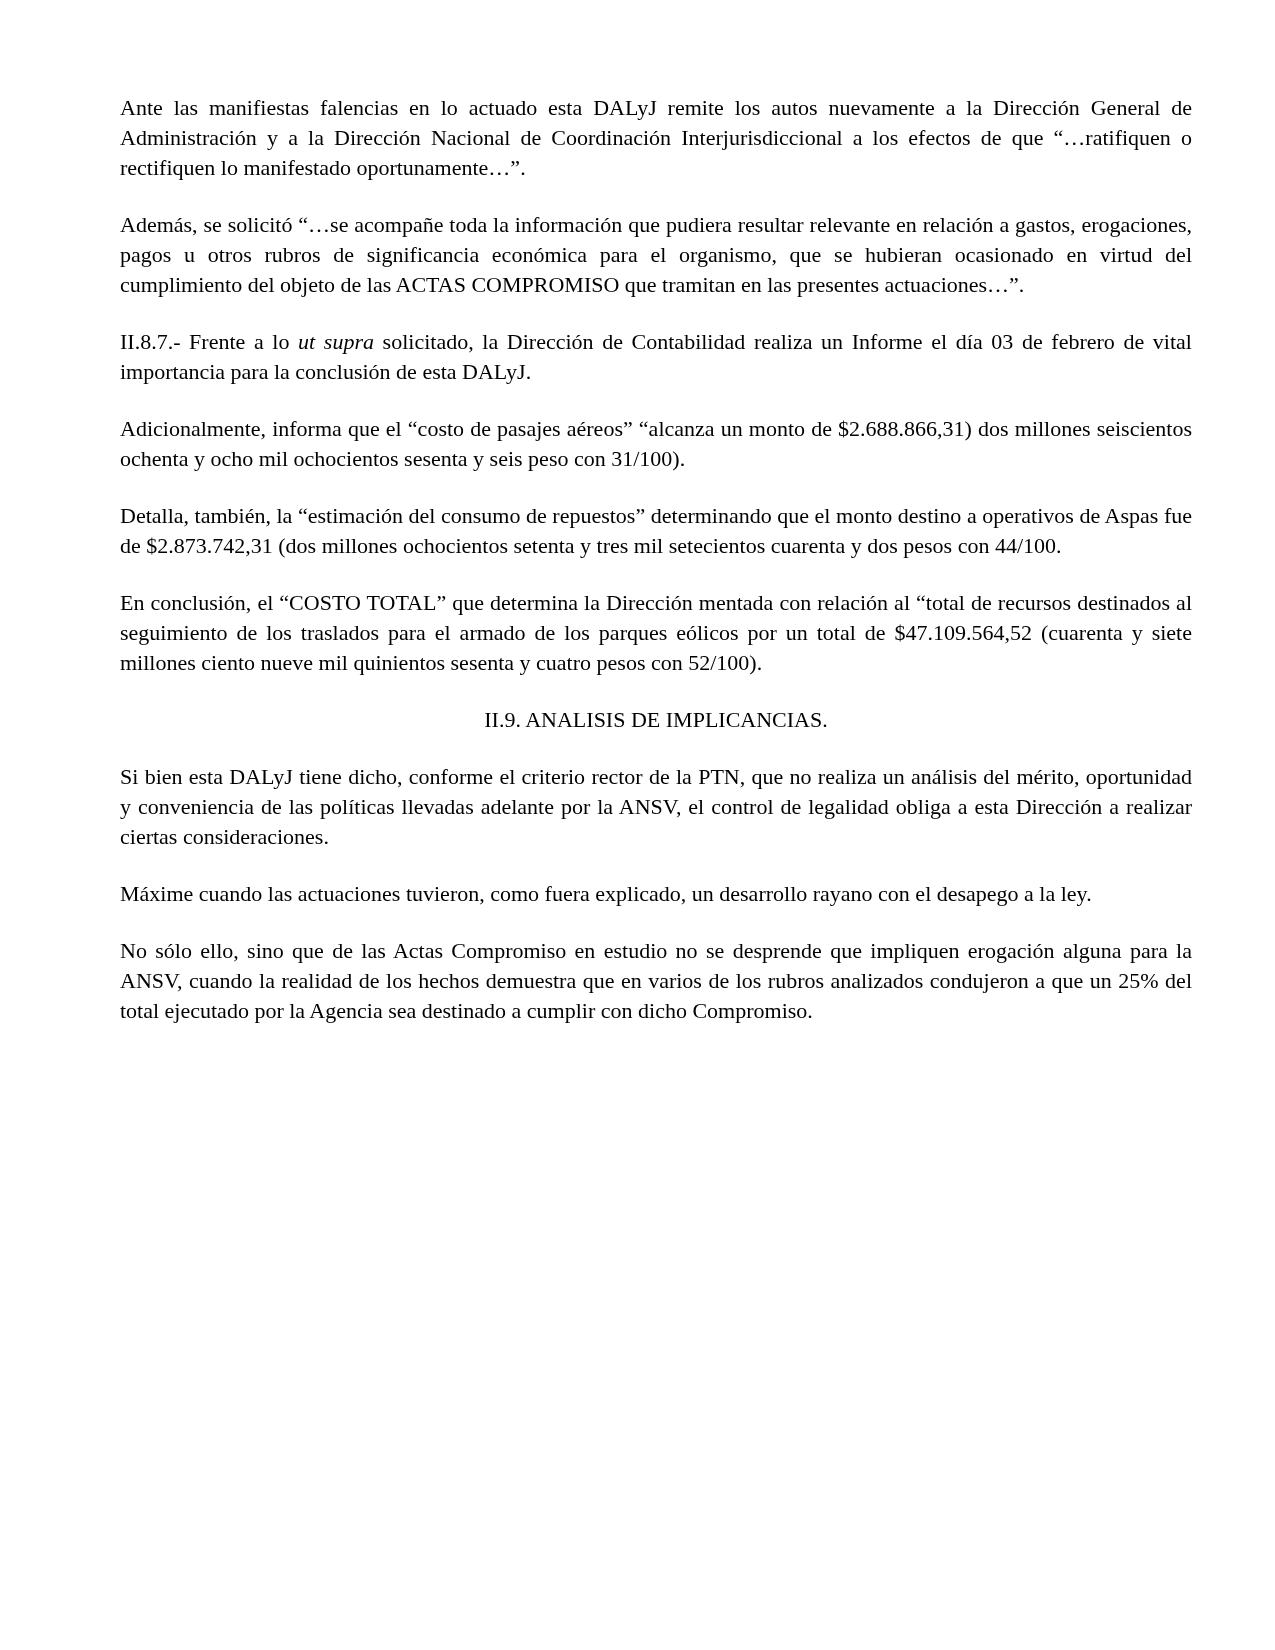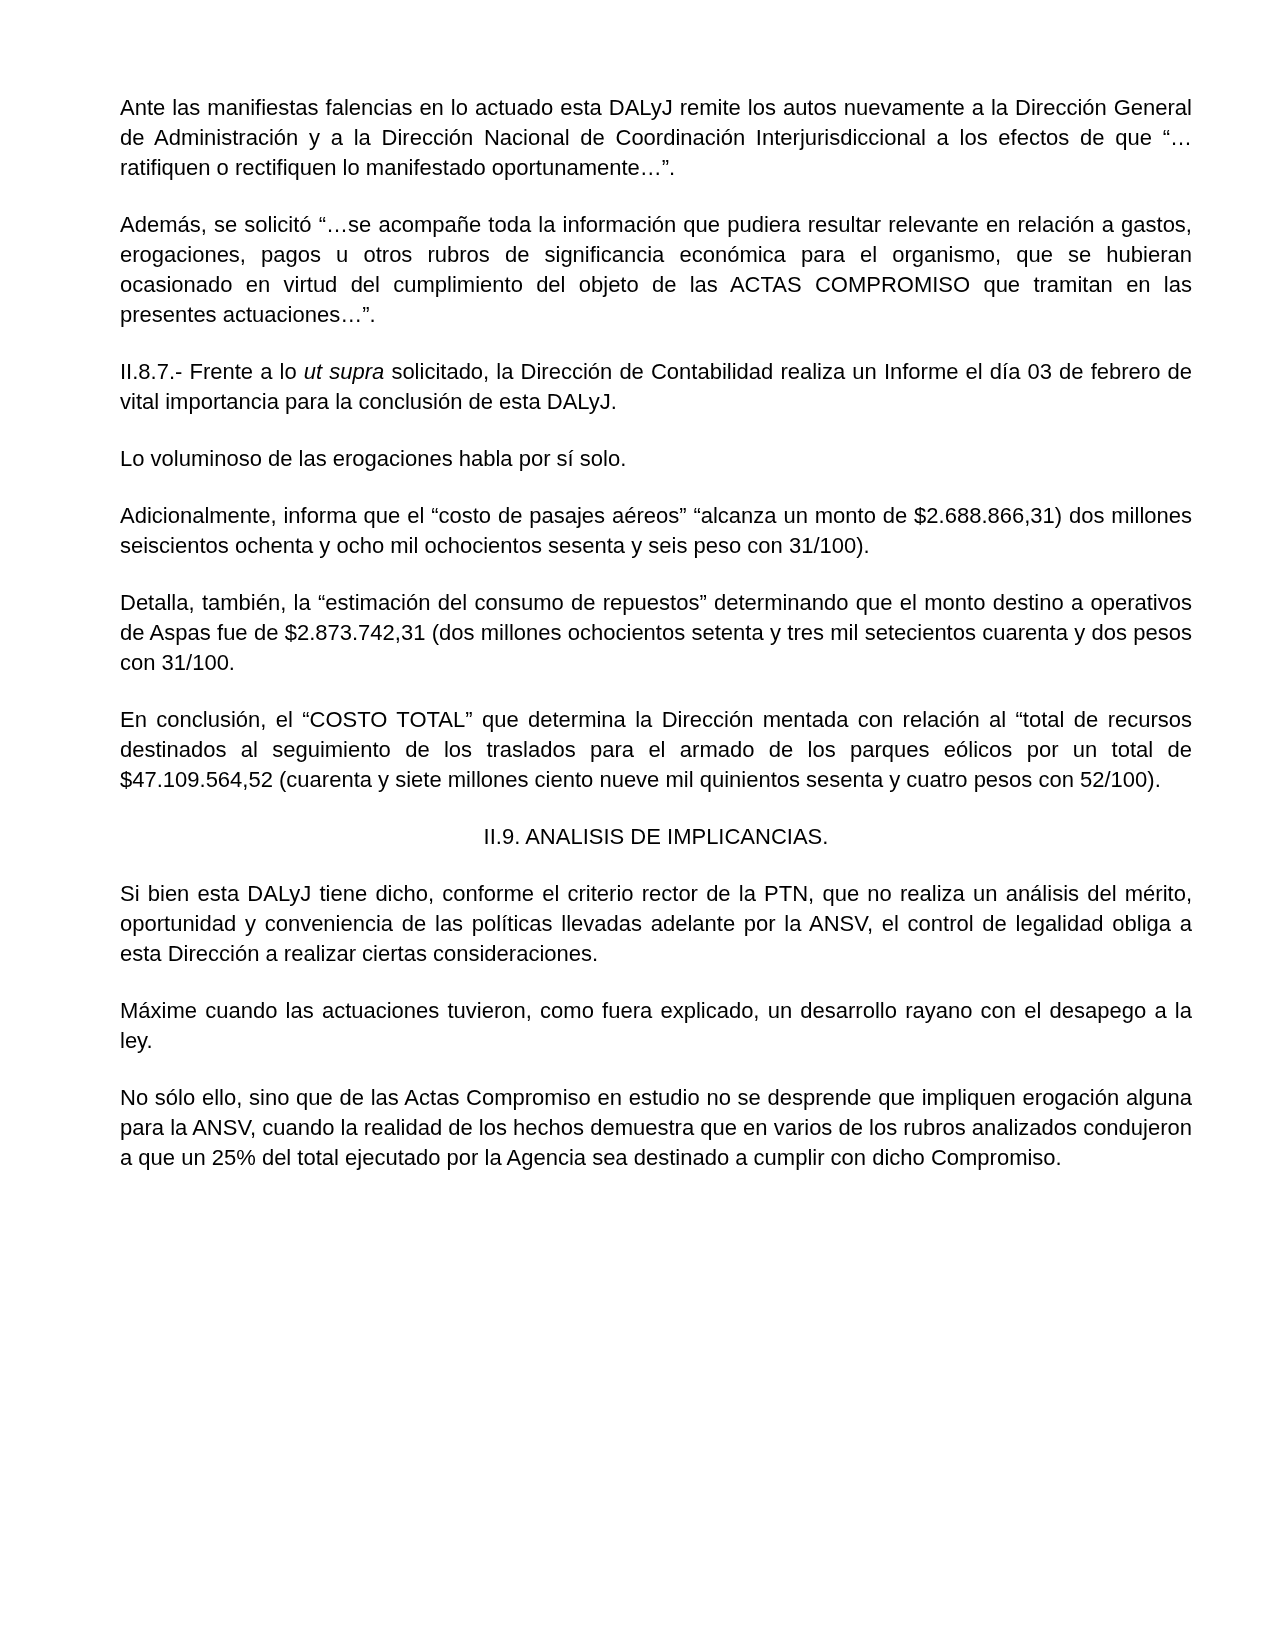--- a/index.html
+++ b/index.html
@@ -11,21 +11,21 @@
   .page {
     position: relative;
     width: 1275px;
     height: 1650px;
     background: #ffffff;
     box-sizing: border-box;
     padding: 93px 83px 40px 120px;
     overflow: hidden;
   }
   .doc {
-    font-family: Liberation Sans, sans-serif;
+    font-family: Liberation Serif, serif;
     font-size: 22px;
     line-height: 30px;
     color: #000000;
   }
   .doc p {
     margin: 0 0 27px 0;
     text-align: justify;
     text-justify: inter-word;
   }
   .doc p.heading {
@@ -41,27 +41,26 @@
 <div class="page">
   <div class="doc">
 
     <p>Ante las manifiestas falencias en lo actuado esta DALyJ remite los autos nuevamente a la Dirección General de Administración y a la Dirección Nacional de Coordinación Interjurisdiccional a los efectos de que “…ratifiquen o rectifiquen lo manifestado oportunamente…”.</p>
 
     <p>Además, se solicitó “…se acompañe toda la información que pudiera resultar relevante en relación a gastos, erogaciones, pagos u otros rubros de significancia económica para el organismo, que se hubieran ocasionado en virtud del cumplimiento del objeto de las ACTAS COMPROMISO que tramitan en las presentes actuaciones…”.</p>
 
     <p><span>II.8.7.- Frente a lo </span><em>ut supra</em><span> solicitado, la Dirección de Contabilidad realiza un Informe el día 03 de febrero de vital importancia para la conclusión de esta DALyJ.</span></p>
 
 
-    <p>Lo voluminoso de las erogaciones habla por sí solo.</p>
 
 
     <p>Adicionalmente, informa que el “costo de pasajes aéreos” “alcanza un monto de $2.688.866,31) dos millones seiscientos ochenta y ocho mil ochocientos sesenta y seis peso con 31/100).</p>
 
 
-    <p>Detalla, también, la “estimación del consumo de repuestos” determinando que el monto destino a operativos de Aspas fue de $2.873.742,31 (dos millones ochocientos setenta y tres mil setecientos cuarenta y dos pesos con 31/100.</p>
+    <p>Detalla, también, la “estimación del consumo de repuestos” determinando que el monto destino a operativos de Aspas fue de $2.873.742,31 (dos millones ochocientos setenta y tres mil setecientos cuarenta y dos pesos con 44/100.</p>
 
 
     <p>En conclusión, el “COSTO TOTAL” que determina la Dirección mentada con relación al “total de recursos destinados al seguimiento de los traslados para el armado de los parques eólicos por un total de $47.109.564,52 (cuarenta y siete millones ciento nueve mil quinientos sesenta y cuatro pesos con 52/100).</p>
 
     <p class="heading">II.9. ANALISIS DE IMPLICANCIAS.</p>
 
     <p>Si bien esta DALyJ tiene dicho, conforme el criterio rector de la PTN, que no realiza un análisis del mérito, oportunidad y conveniencia de las políticas llevadas adelante por la ANSV, el control de legalidad obliga a esta Dirección a realizar ciertas consideraciones.</p>
 
     <p>Máxime cuando las actuaciones tuvieron, como fuera explicado, un desarrollo rayano con el desapego a la ley.</p>
 

